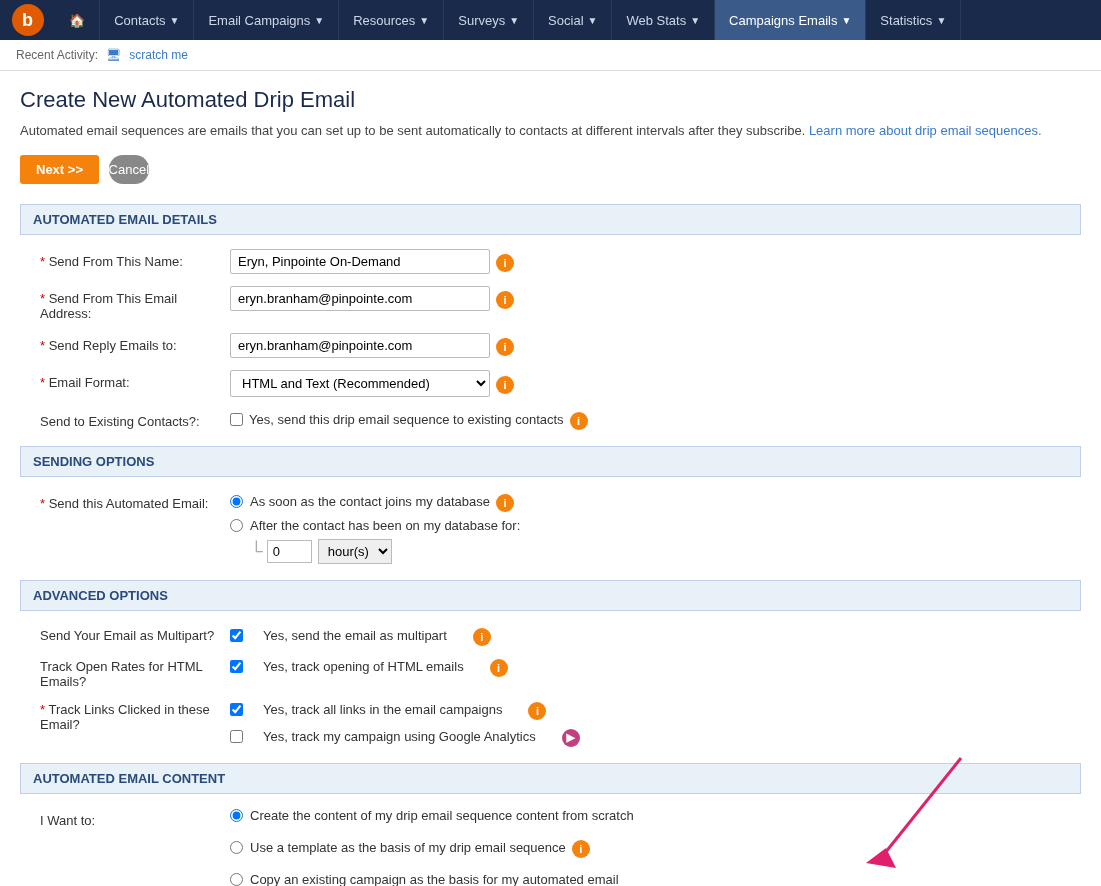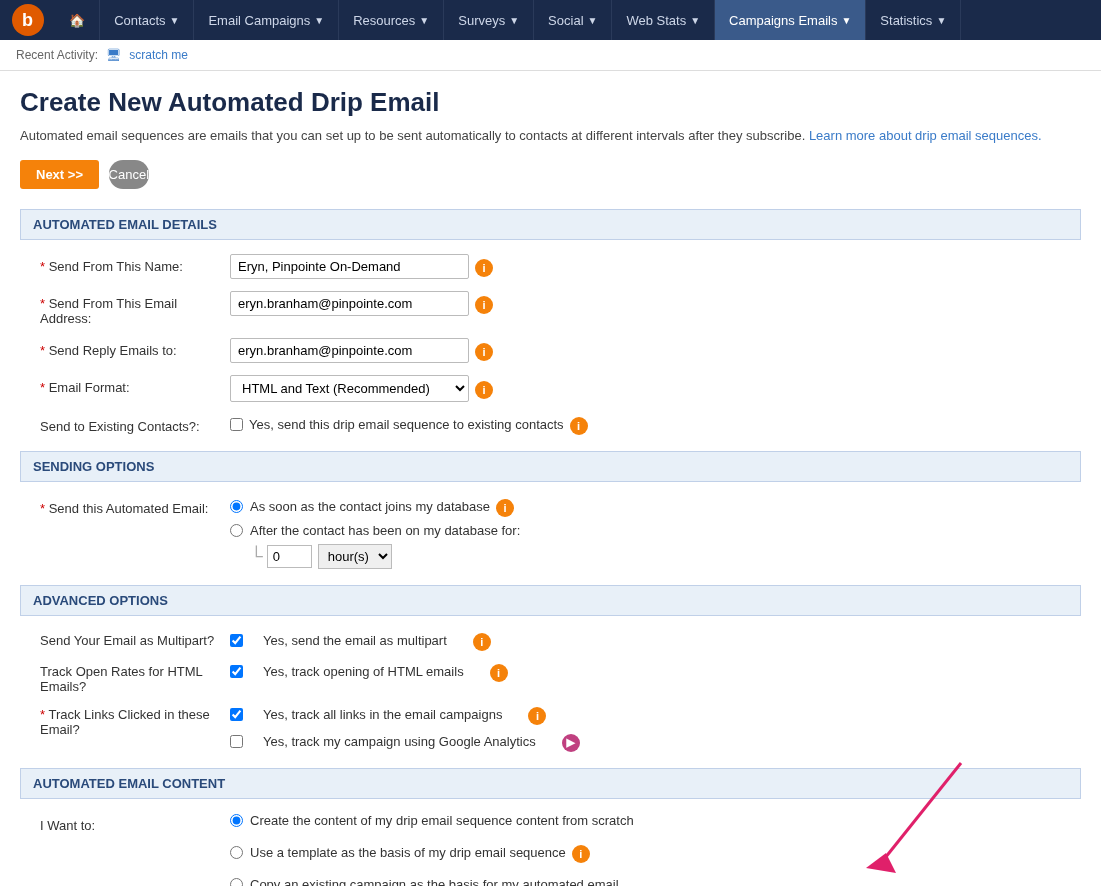--- a/index.html
+++ b/index.html
@@ -37,21 +37,21 @@
       background: white; border-bottom: 1px solid #ddd;
       padding: 8px 16px; display: flex; align-items: center; gap: 8px;
       font-size: 12px; color: #666;
     }
     .breadcrumb-bar a { color: #3a7bc8; text-decoration: none; }
     .breadcrumb-icon { color: #3a7bc8; }
 
     
     .main-content { background: white; padding: 16px 20px; min-height: calc(886px - 40px - 34px); }
 
-    h1.page-title { font-size: 26px; color: #1a2a4a; font-weight: bold; margin-bottom: 8px; }
+    h1.page-title { font-size: 22px; color: #1a2a4a; font-weight: normal; margin-bottom: 8px; }
 
     .description { font-size: 13px; color: #444; margin-bottom: 14px; line-height: 1.5; }
     .description a { color: #3a7bc8; }
 
     .btn-orange {
       background: #f5820a; color: white; border: none;
       padding: 7px 16px; font-size: 13px; font-weight: bold;
       cursor: pointer; border-radius: 3px;
     }
     .btn-cancel {
@@ -71,21 +71,21 @@
     
     .form-row {
       display: flex; align-items: flex-start; margin-bottom: 12px;
       padding-left: 20px;
     }
     .form-label {
       width: 190px; min-width: 190px; font-size: 13px; color: #333;
       padding-top: 5px; flex-shrink: 0;
     }
     .form-control {
-      width: 239px; padding: 4px 7px; border: 1px solid #bbb;
+      width: 260px; padding: 4px 7px; border: 1px solid #bbb;
       font-size: 13px; border-radius: 2px; background: #fff;
     }
     select.form-control { background: #fff; }
     .info-icon {
       width: 18px; height: 18px; background: #f5820a; border-radius: 50%;
       display: inline-flex; align-items: center; justify-content: center;
       color: white; font-weight: bold; font-size: 11px;
       margin-left: 6px; cursor: pointer; flex-shrink: 0; margin-top: 3px;
     }
 

